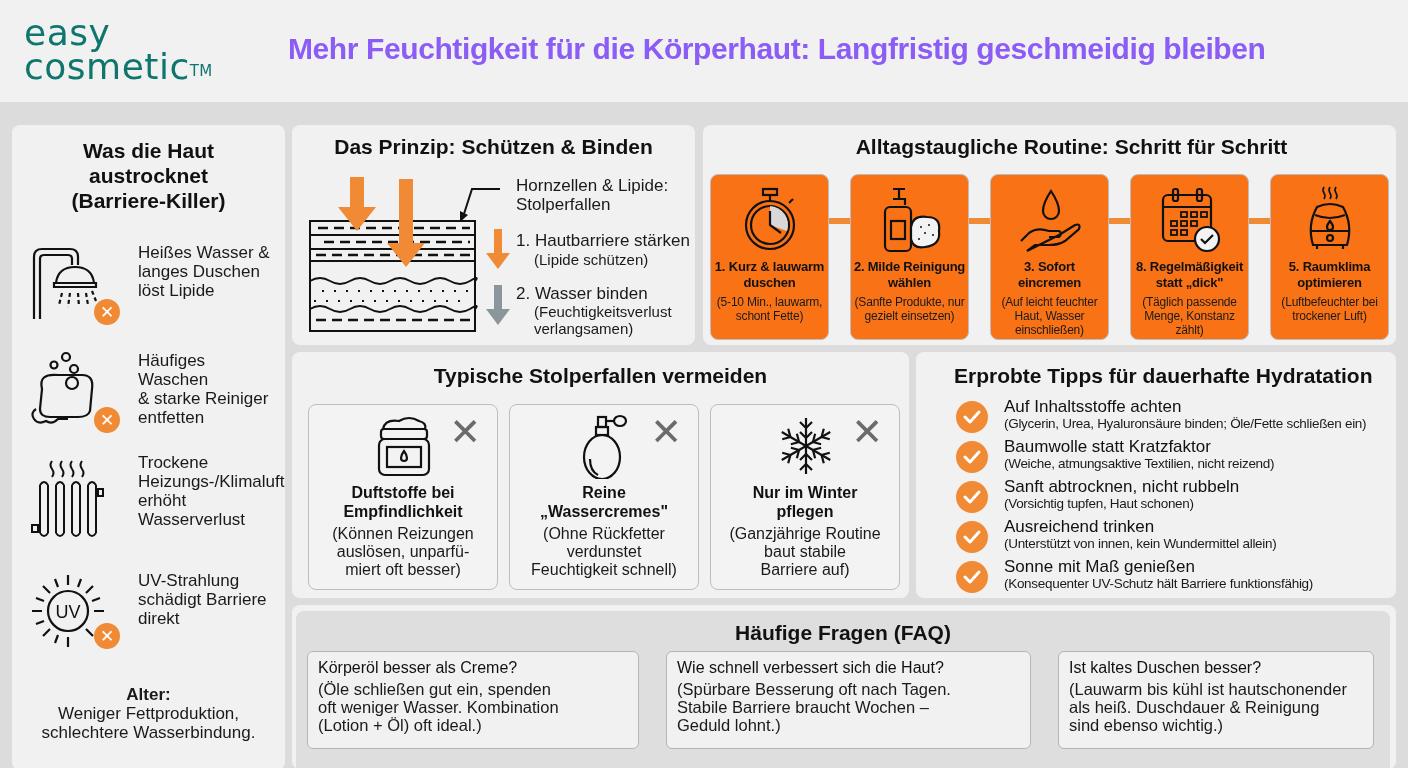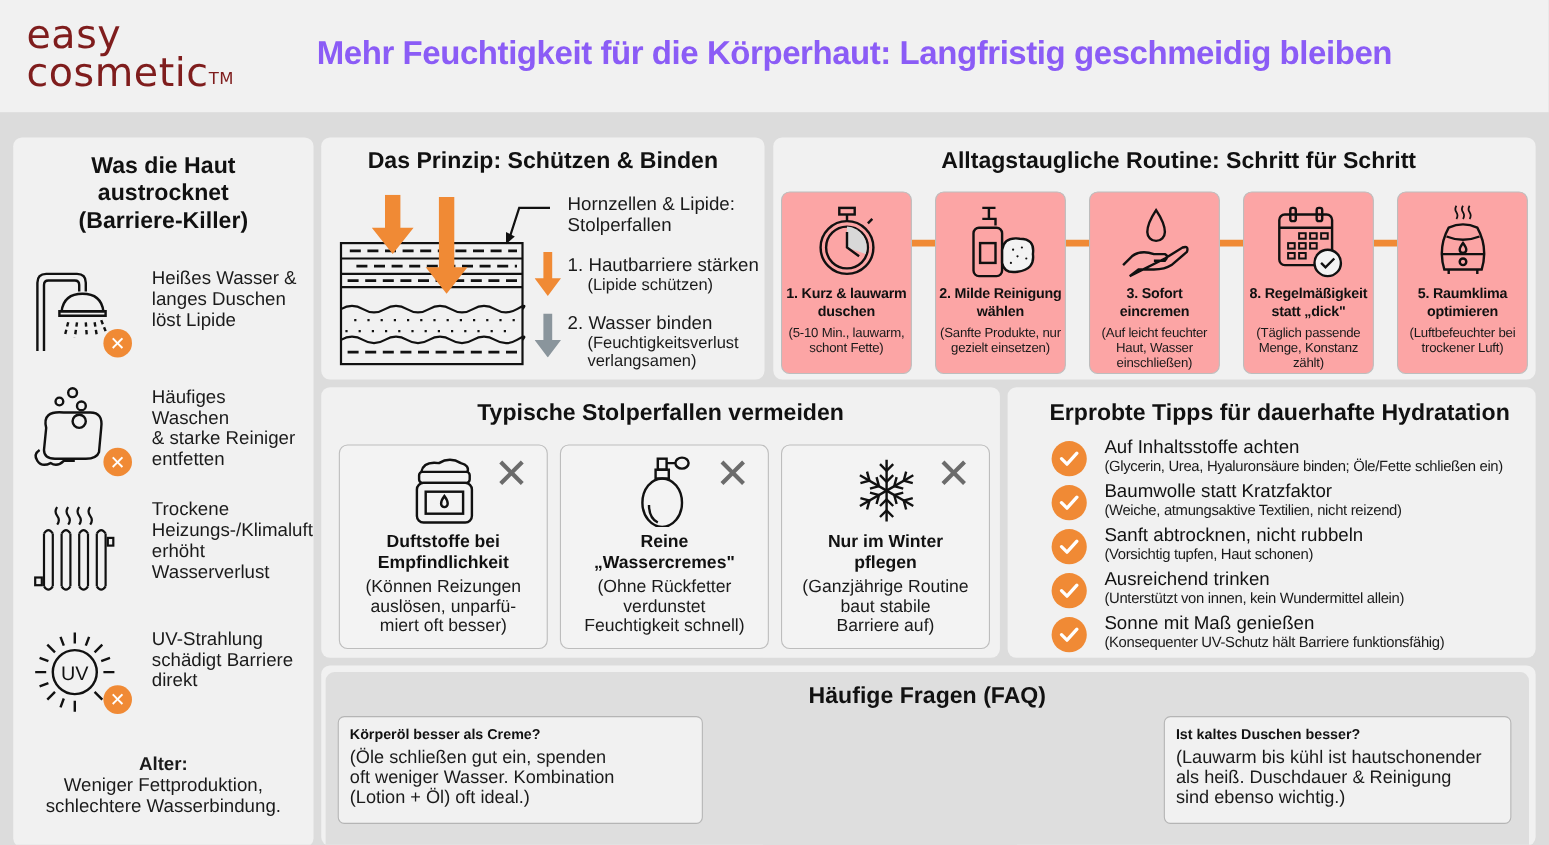--- a/index.html
+++ b/index.html
@@ -1,19 +1,19 @@
 <!DOCTYPE html>
 <html><head>
 <meta charset="utf-8">
 <style>
   * { box-sizing: border-box; margin: 0; padding: 0; }
   html, body { width: 1408px; height: 768px; overflow: hidden; }
   body { background: #dcdcdc; font-family: "Liberation Sans", "DejaVu Sans", sans-serif; color: #111; position: relative; }
   .header { position: absolute; left: 0; top: 0; width: 1408px; height: 102px; background: #f1f1f1; }
-  .logo { position: absolute; left: 24px; top: 16px; font-family: "DejaVu Sans", sans-serif; font-size: 36px; line-height: 34px; color: #7f1d1d; letter-spacing: 0.5px; }
+  .logo { position: absolute; left: 24px; top: 16px; font-family: "DejaVu Sans", sans-serif; font-size: 36px; line-height: 34px; color: #0f766e; letter-spacing: 0.5px; }
   .logo sup { font-size: 15px; vertical-align: top; position: relative; top: 4px; }
   .main-title { position: absolute; left: 288px; top: 32px; font-size: 30px; font-weight: bold; color: #8b5cf6; letter-spacing: -0.4px; white-space: nowrap; }
   .panel { position: absolute; background: #f1f1f1; border-radius: 8px; margin-top: 12px; }
   .panel-title { font-weight: bold; text-align: center; color: #111; }
 
   
   .left { left: 12px; top: 113px; width: 273px; height: 645px; }
   .left .panel-title { font-size: 21px; line-height: 25px; margin-top: 13px; }
   .killer { position: absolute; left: 16px; width: 250px; height: 90px; }
   .killer .ico { position: absolute; left: 0; top: 0; width: 80px; height: 82px; }
@@ -23,21 +23,21 @@
   .alter b { display: block; }
 
   
   .principle { left: 292px; top: 113px; width: 403px; height: 220px; }
   .principle .panel-title { font-size: 21px; margin-top: 10px; }
   .pr-label { position: absolute; font-size: 17px; line-height: 19px; color: #1a1a1a; }
 
   
   .routine { left: 703px; top: 113px; width: 693px; height: 220px; padding-left: 44px; }
   .routine .panel-title { font-size: 21px; margin-top: 10px; }
-  .step { position: absolute; top: 49px; width: 119px; height: 166px; border: 1px solid #bdbdbd; border-radius: 8px; background: #fca5a5; text-align: center; }
+  .step { position: absolute; top: 49px; width: 119px; height: 166px; border: 1px solid #bdbdbd; border-radius: 8px; background: #f97316; text-align: center; }
   .step .sico { width: 70px; height: 70px; margin: 10px auto 0; }
   .step .stitle { font-weight: bold; font-size: 13px; line-height: 16px; margin-top: 4px; letter-spacing: -0.2px; }
   .step .sdesc { font-size: 12px; line-height: 14px; margin-top: 4px; color: #1a1a1a; letter-spacing: -0.2px; }
   .arrow { position: absolute; top: 86px; width: 36px; height: 20px; }
 
   
   .pitfalls { left: 292px; top: 340px; width: 617px; height: 246px; }
   .pitfalls .panel-title { font-size: 21px; margin-top: 12px; }
   .pit { position: absolute; top: 52px; width: 190px; height: 186px; border: 1px solid #bdbdbd; border-radius: 8px; background: #f3f3f3; text-align: center; }
   .pit .pico { position: absolute; left: 60px; top: 8px; width: 70px; height: 66px; }
@@ -51,21 +51,21 @@
   .tip { position: absolute; left: 40px; height: 40px; }
   .tip .chk { position: absolute; left: 0; top: 4px; width: 32px; height: 32px; border-radius: 50%; background: #f08a35; }
   .tip .tmain { position: absolute; left: 48px; top: 0; font-size: 17px; line-height: 19px; white-space: nowrap; color: #111; }
   .tip .tsub { position: absolute; left: 48px; top: 19px; font-size: 13.5px; line-height: 16px; white-space: nowrap; color: #1a1a1a; letter-spacing: -0.3px; text-align: center; }
 
   
   .faq-outer { left: 292px; top: 593px; width: 1104px; height: 164px; }
   .faq { position: absolute; left: 4px; top: 6px; width: 1094px; height: 165px; background: #dedede; border-radius: 8px; }
   .faq .panel-title { font-size: 21px; margin-top: 10px; }
   .faq-card { position: absolute; top: 40px; height: 98px; border: 1px solid #b5b5b5; border-radius: 6px; background: #f1f1f1; padding: 6px 10px; }
-  .faq-card .q { font-weight: bold; font-size: 13px; line-height: 20px; }
+  .faq-card .q { font-weight: normal; font-size: 16px; line-height: 20px; }
   .faq-card .a { font-size: 16.5px; line-height: 18px; margin-top: 2px; color: #1a1a1a; }
   svg { display: block; }
 </style>
 </head>
 <body>
 
 <div class="header">
   <div class="logo">
     <div>easy</div>
     <div><span>cosmetic</span><sup>TM</sup></div>
@@ -491,20 +491,28 @@
   <div class="faq">
     <div class="panel-title">Häufige Fragen (FAQ)</div>
     <div class="faq-card" style="left:11px;width:332px">
       <div class="q">Körperöl besser als Creme?</div>
       <div class="a">
           <div>(Öle schließen gut ein, spenden</div>
           <div>oft weniger Wasser. Kombination</div>
           <div>(Lotion + Öl) oft ideal.)</div>
         </div>
     </div>
+    <div class="faq-card" style="left:370px;width:365px">
+      <div class="q">Wie schnell verbessert sich die Haut?</div>
+      <div class="a">
+          <div>(Spürbare Besserung oft nach Tagen.</div>
+          <div>Stabile Barriere braucht Wochen –</div>
+          <div>Geduld lohnt.)</div>
+        </div>
+    </div>
     <div class="faq-card" style="left:762px;width:316px">
       <div class="q">Ist kaltes Duschen besser?</div>
       <div class="a">
           <div>(Lauwarm bis kühl ist hautschonender</div>
           <div>als heiß. Duschdauer &amp; Reinigung</div>
           <div>sind ebenso wichtig.)</div>
         </div>
     </div>
   </div>
 </div>

